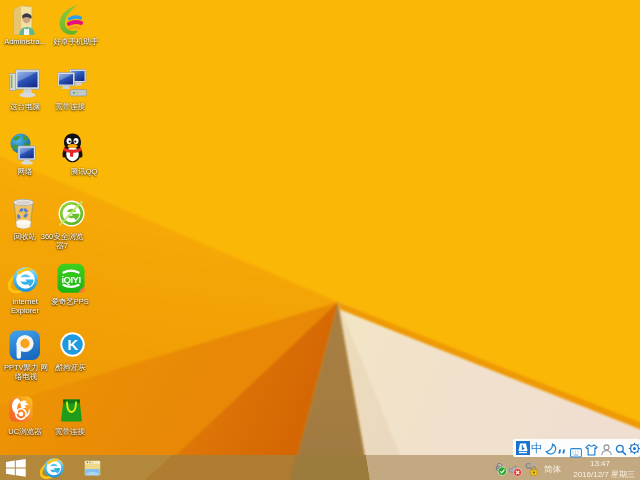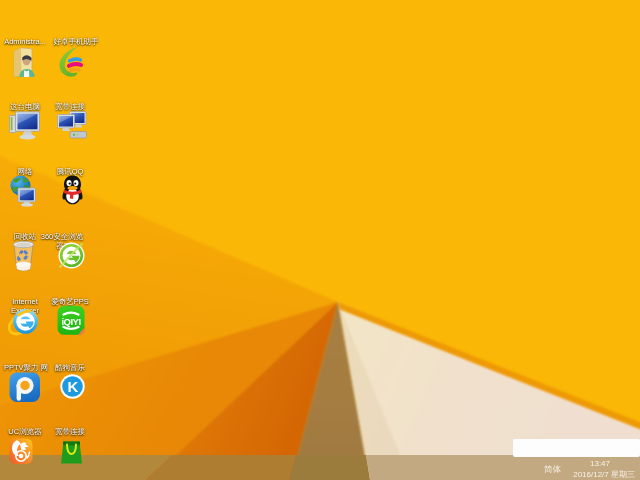--- a/index.html
+++ b/index.html
@@ -1,18 +1,18 @@
 <!DOCTYPE html>
 <html><head>
 <meta charset="utf-8">
 <style>
 html,body{margin:0;padding:0;}
 body{width:640px;height:480px;overflow:hidden;position:relative;font-family:"Liberation Sans",sans-serif;}
 #wall{position:absolute;left:0;top:0;}
-.ico{position:absolute;text-align:center;filter:blur(0.3px);margin-top:42px;}
+.ico{position:absolute;text-align:center;filter:blur(0.3px);}
 .lbl{position:absolute;color:#fff;font-size:7.5px;line-height:9px;text-align:center;
   text-shadow:0 1px 2px rgba(0,0,0,0.9),0 0 2px rgba(0,0,0,0.6);white-space:nowrap;filter:blur(0.2px);}
 .tray{position:absolute;color:#f7f2e7;}
 #imebar{position:absolute;left:513px;top:439px;width:127px;height:18px;background:#fdfdfd;border-radius:2px;}
 </style>
 </head>
 <body>
 <svg id="wall" width="640" height="480" viewBox="0 0 640 480">
   <defs>
     <linearGradient id="gA" gradientUnits="userSpaceOnUse" x1="120" y1="150" x2="80" y2="410">
@@ -57,27 +57,27 @@
   <polygon points="172,455 296,455 289,480 145,480" fill="#ae7d32"></polygon>
   <polygon points="296,455 366,455 370,480 289,480" fill="#9c7c3c"></polygon>
   <polygon points="366,455 640,455 640,480 370,480" fill="#c3a981"></polygon>
 </svg>
 
 <div class="lbl" style="left:-3px;top:37px;width:56px;">Administra...</div>
 <div class="lbl" style="left:48px;top:37px;width:56px;">好卓手机助手</div>
 <div class="lbl" style="left:-3px;top:102px;width:56px;">这台电脑</div>
 <div class="lbl" style="left:42px;top:102px;width:56px;">宽带连接</div>
 <div class="lbl" style="left:-3px;top:167px;width:56px;">网络</div>
-<div class="lbl" style="left:42px;top:167px;width:56px;">腾讯QQ</div>
+<div class="lbl" style="left:56px;top:167px;width:56px;">腾讯QQ</div>
 <div class="lbl" style="left:-3px;top:232px;width:56px;">回收站</div>
 <div class="lbl" style="left:34px;top:232px;width:56px;">360安全浏览<br>器7</div>
 <div class="lbl" style="left:-3px;top:297px;width:56px;">Internet<br>Explorer</div>
 <div class="lbl" style="left:42px;top:297px;width:56px;">爱奇艺PPS</div>
 <div class="lbl" style="left:-4px;top:363px;width:60px;">PPTV聚力 网<br>络电视</div>
-<div class="lbl" style="left:42px;top:363px;width:56px;">酷狗音乐</div>
+<div class="lbl" style="left:42px;top:363px;width:56px;font-style:italic;">酷狗音乐</div>
 <div class="lbl" style="left:-3px;top:427px;width:56px;">UC浏览器</div>
 <div class="lbl" style="left:42px;top:427px;width:56px;">宽带连接</div>
 
 <div class="ico" style="left:10px;top:5px;">
 <svg width="27" height="32" viewBox="0 0 27 32">
   <path d="M4,4.5 L11,0.8 L22,1.8 L22,27.5 L4,29.5 Z" fill="#f2e1a0" stroke="#cdab5e" stroke-width="0.7"></path>
   <path d="M4,4.5 L11,0.8 L11.5,28.7 L4,29.5 Z" fill="#e5c472"></path>
   <ellipse cx="16.6" cy="13.8" rx="3.9" ry="4.4" fill="#cda581"></ellipse>
   <path d="M12.2,10.5 q4.4,-4.5 8.8,-0.2 q1.2,2 0.2,3.4 q-4.6,-3.4 -8.8,-0.2 Z" fill="#3b3a42"></path>
   <path d="M9.5,30 q0,-8 7.5,-8 q7.5,0 7.5,8 Z" fill="#5cb893"></path>

